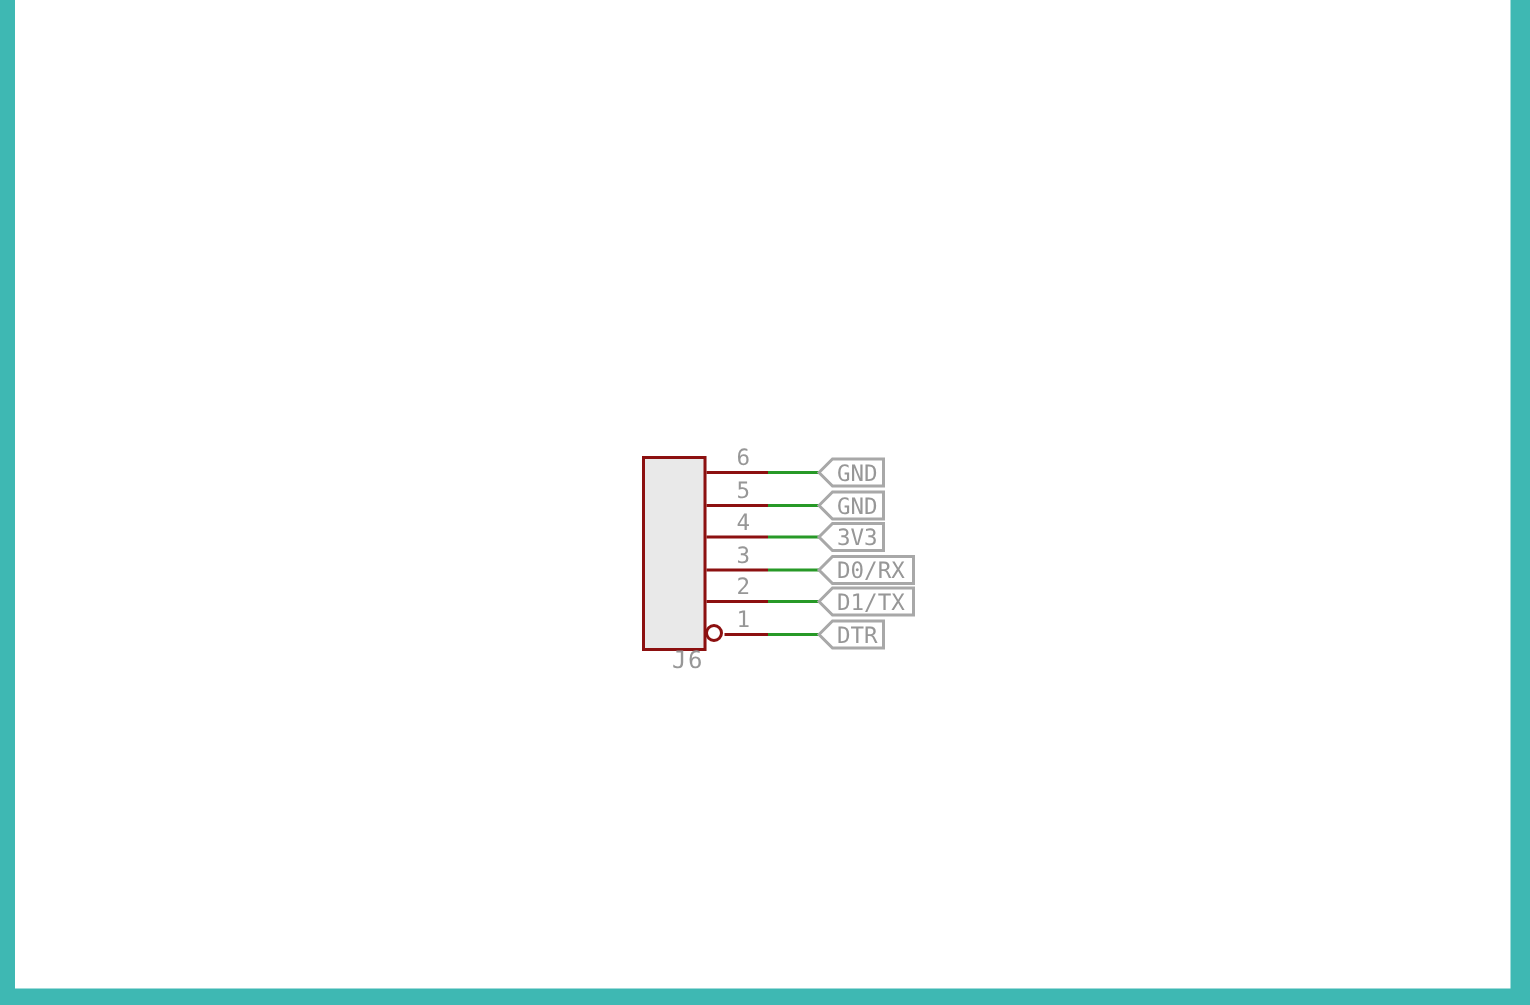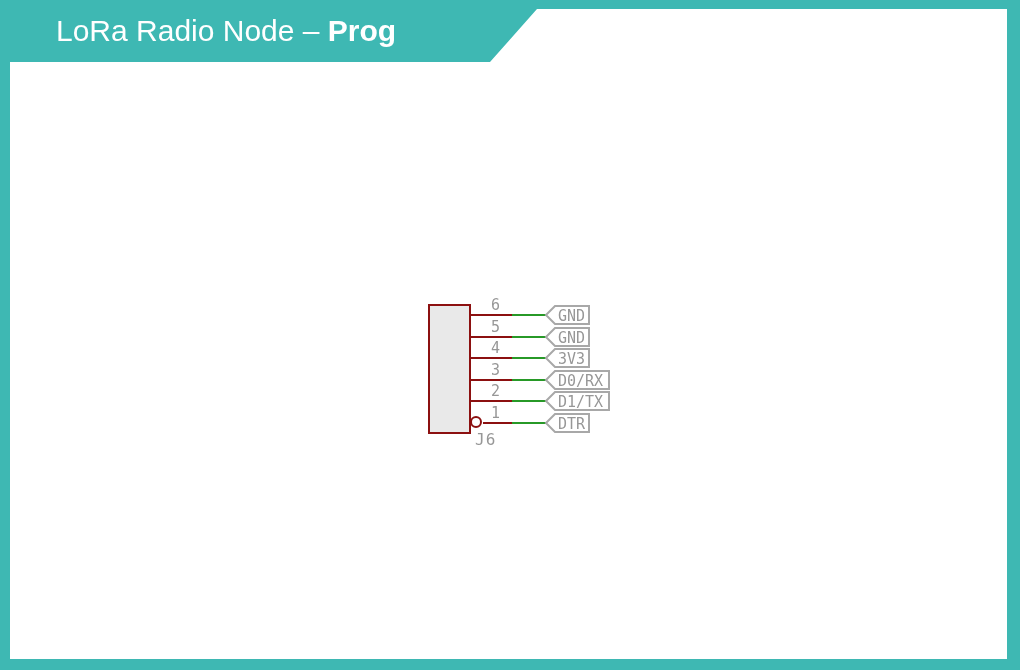--- a/index.html
+++ b/index.html
@@ -33,44 +33,41 @@
 
   
   .schematic{position:absolute;left:0;top:0;width:1020px;height:670px;
     font-family:"DejaVu Sans Mono",monospace;color:var(--label-gray);}
   .connector-body{
     position:absolute;left:428px;top:304px;width:43px;height:130px;
     background:var(--conn-fill);border:2px solid var(--pin-red);
   }
   .refdes{
     position:absolute;left:448px;top:432px;font-size:16px;line-height:16px;
-    color:var(--label-gray);letter-spacing:1px;margin-left:27px;
+    color:var(--label-gray);letter-spacing:1px;
   }
   .wire{position:absolute;height:2px;}
   .pin-number{
     position:absolute;width:18px;text-align:right;font-size:15px;line-height:16px;
     color:var(--label-gray);
   }
   .pin1-circle{
     position:absolute;width:12px;height:12px;border-radius:50%;
     border:2px solid var(--pin-red);background:#ffffff;
   }
   .net-flag{position:absolute;overflow:visible;}
   .net-flag text{
     font-family:"DejaVu Sans Mono",monospace;font-size:15px;fill:var(--label-gray);
   }
 </style>
 </head>
 <body>
 
 <div class="page">
 
-  <div class="banner">
-    <h1 class="title"><span>LoRa Radio Node – </span><b>Prog</b></h1>
-  </div>
 
   <div class="frame left"></div>
   <div class="frame right"></div>
   <div class="frame bottom"></div>
 
   <div class="schematic">
     <div class="connector-body"></div>
     <div class="refdes">J6</div>
     <div id="pins">
         <div class="wire" style="left: 471px; top: 314px; width: 41px; background: var(--pin-red);"></div>

